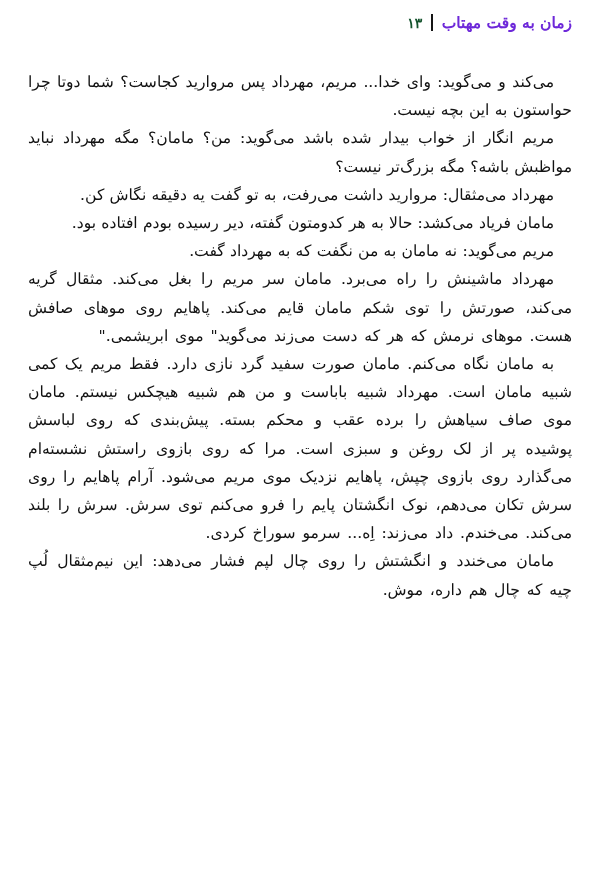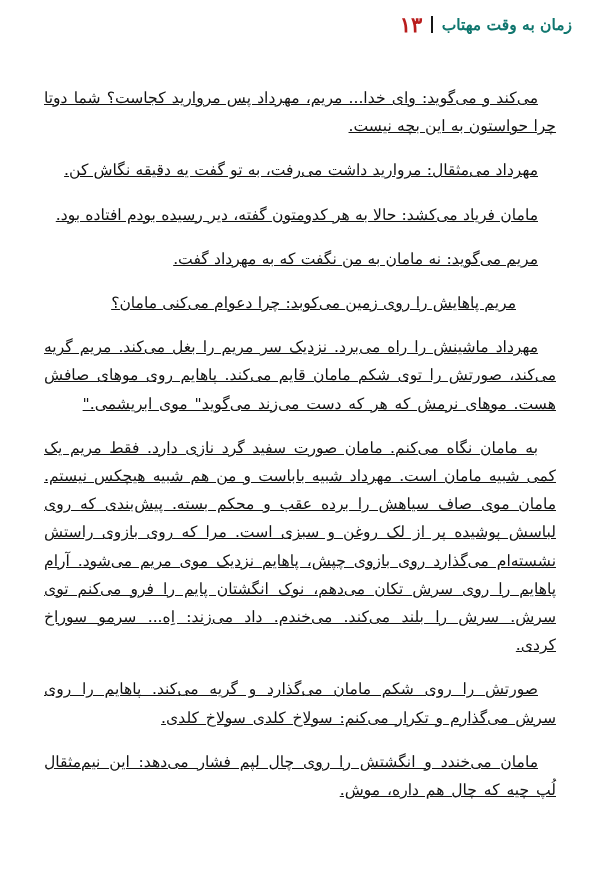--- a/index.html
+++ b/index.html
@@ -31,62 +31,61 @@
     display: flex;
     flex-direction: row;
     align-items: center;
     gap: 9px;
     direction: rtl;
     line-height: 1;
   }
   .rh-title {
     font-size: 15.5px;
     font-weight: 700;
-    color: #0f766e;
+    color: #6d28d9;
     letter-spacing: 0;
     white-space: nowrap;
   }
   .rh-rule {
     display: inline-block;
     width: 1.4px;
     height: 17px;
     background: #151515;
     flex: 0 0 auto;
   }
   .rh-folio {
-    font-size: 21px;
+    font-size: 14px;
     font-weight: 700;
-    color: #b91c1c;
+    color: #14532d;
     white-space: nowrap;
   }
 
   
   .textblock {
     position: absolute;
     top: 68px;
     right: 28px;
     left: 28px;
     width: 544px;
     direction: rtl;
     text-align: justify;
     text-align-last: right;
     font-size: 15.6px;
     line-height: 28.2px;
     color: #121212;
     -webkit-font-smoothing: antialiased;
   }
 
   .textblock p {
-    margin: 16px;
+    margin: 0;
     padding: 0;
     text-indent: 18px;
     text-align: justify;
     text-align-last: right;
     word-spacing: 0.02em;
-    text-decoration: underline;
   }
 
   
   .textblock p.indent-wide {
     text-indent: 40px;
   }
 
   
   .textblock p.loose {
     word-spacing: 0.12em;
@@ -98,23 +97,22 @@
 <div class="page">
 
   <div class="running-header">
     <span class="rh-title">زمان به وقت مهتاب</span>
     <span class="rh-rule"></span>
     <span class="rh-folio">۱۳</span>
   </div>
 
   <div class="textblock">
     <p>می‌کند و می‌گوید: وای خدا... مریم، مهرداد پس مروارید کجاست؟ شما دوتا چرا حواستون به این بچه نیست.</p>
+    <p>مریم انگار از خواب بیدار شده باشد می‌گوید: من؟ مامان؟ مگه مهرداد نباید مواظبش باشه؟ مگه بزرگ‌تر نیست؟</p>
     <p>مهرداد می‌مثقال: مروارید داشت می‌رفت، به تو گفت یه دقیقه نگاش کن.</p>
     <p>مامان فریاد می‌کشد: حالا به هر کدومتون گفته، دیر رسیده بودم افتاده بود.</p>
     <p>مریم می‌گوید: نه مامان به من نگفت که به مهرداد گفت.</p>
-    <p class="indent-wide">مریم پاهایش را روی زمین می‌کوبد: چرا دعوام می‌کنی مامان؟</p>
-    <p class="loose">مهرداد ماشینش را راه می‌برد. نزدیک سر مریم را بغل می‌کند. مریم گریه می‌کند، صورتش را توی شکم مامان قایم می‌کند. پاهایم روی موهای صافش هست. موهای نرمش که هر که دست می‌زند می‌گوید" موی ابریشمی."</p>
+    <p class="loose">مهرداد ماشینش را راه می‌برد. مامان سر مریم را بغل می‌کند. مثقال گریه می‌کند، صورتش را توی شکم مامان قایم می‌کند. پاهایم روی موهای صافش هست. موهای نرمش که هر که دست می‌زند می‌گوید" موی ابریشمی."</p>
     <p class="loose">به مامان نگاه می‌کنم. مامان صورت سفید گرد نازی دارد. فقط مریم یک کمی شبیه مامان است. مهرداد شبیه باباست و من هم شبیه هیچکس نیستم. مامان موی صاف سیاهش را برده عقب و محکم بسته. پیش‌بندی که روی لباسش پوشیده پر از لک روغن و سبزی است. مرا که روی بازوی راستش نشسته‌ام می‌گذارد روی بازوی چپش، پاهایم نزدیک موی مریم می‌شود. آرام پاهایم را روی سرش تکان می‌دهم، نوک انگشتان پایم را فرو می‌کنم توی سرش. سرش را بلند می‌کند. می‌خندم. داد می‌زند: اِه... سرمو سوراخ کردی.</p>
-    <p class="loose">صورتش را روی شکم مامان می‌گذارد و گریه می‌کند. پاهایم را روی سرش می‌گذارم و تکرار می‌کنم: سولاخ کلدی سولاخ کلدی.</p>
     <p class="loose">مامان می‌خندد و انگشتش را روی چال لپم فشار می‌دهد: این نیم‌مثقال لُپ چیه که چال هم داره، موش.</p>
   </div>
 
 </div>
 
 </body></html>

